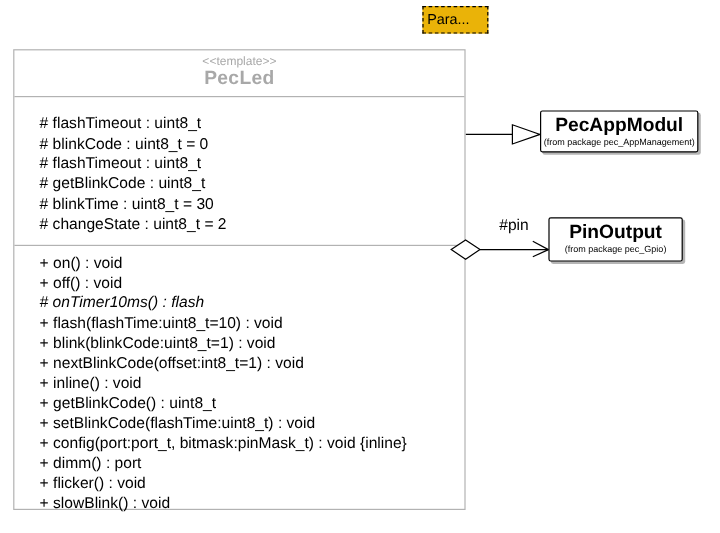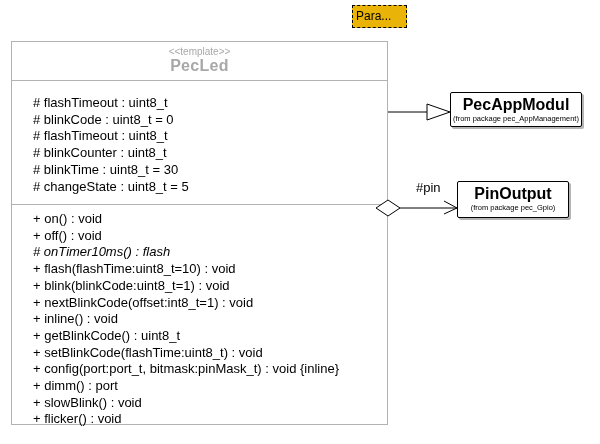--- a/index.html
+++ b/index.html
@@ -119,38 +119,38 @@
 
   <div class="class-box">
     <div class="class-header">
       <div class="stereotype">&lt;&lt;template&gt;&gt;</div>
       <div class="class-name">PecLed</div>
     </div>
     <div class="attr-compartment">
       <div class="member"># flashTimeout : uint8_t</div>
       <div class="member"># blinkCode : uint8_t = 0</div>
       <div class="member"># flashTimeout : uint8_t</div>
-      <div class="member"># blinkCounter : uint8_t</div>
+      <div class="member"># getBlinkCode : uint8_t</div>
       <div class="member"># blinkTime : uint8_t = 30</div>
-      <div class="member"># changeState : uint8_t = 5</div>
+      <div class="member"># changeState : uint8_t = 2</div>
     </div>
     <div class="method-compartment">
       <div class="member">+ on() : void</div>
       <div class="member">+ off() : void</div>
       <div class="member abstract"># onTimer10ms() : flash</div>
       <div class="member">+ flash(flashTime:uint8_t=10) : void</div>
       <div class="member">+ blink(blinkCode:uint8_t=1) : void</div>
       <div class="member">+ nextBlinkCode(offset:int8_t=1) : void</div>
       <div class="member">+ inline() : void</div>
       <div class="member">+ getBlinkCode() : uint8_t</div>
       <div class="member">+ setBlinkCode(flashTime:uint8_t) : void</div>
       <div class="member">+ config(port:port_t, bitmask:pinMask_t) : void {inline}</div>
       <div class="member">+ dimm() : port</div>
+      <div class="member">+ flicker() : void</div>
       <div class="member">+ slowBlink() : void</div>
-      <div class="member">+ flicker() : void</div>
     </div>
   </div>
 
   <div class="param-box">Para...</div>
 
   <svg class="connector" style="left:388px;top:100px;" width="64" height="24">
     <line x1="0" y1="12" x2="39" y2="12" stroke="#000000" stroke-width="1"></line>
     <polygon points="39,4 39,20 62,12" fill="#ffffff" stroke="#000000" stroke-width="1"></polygon>
   </svg>
 

